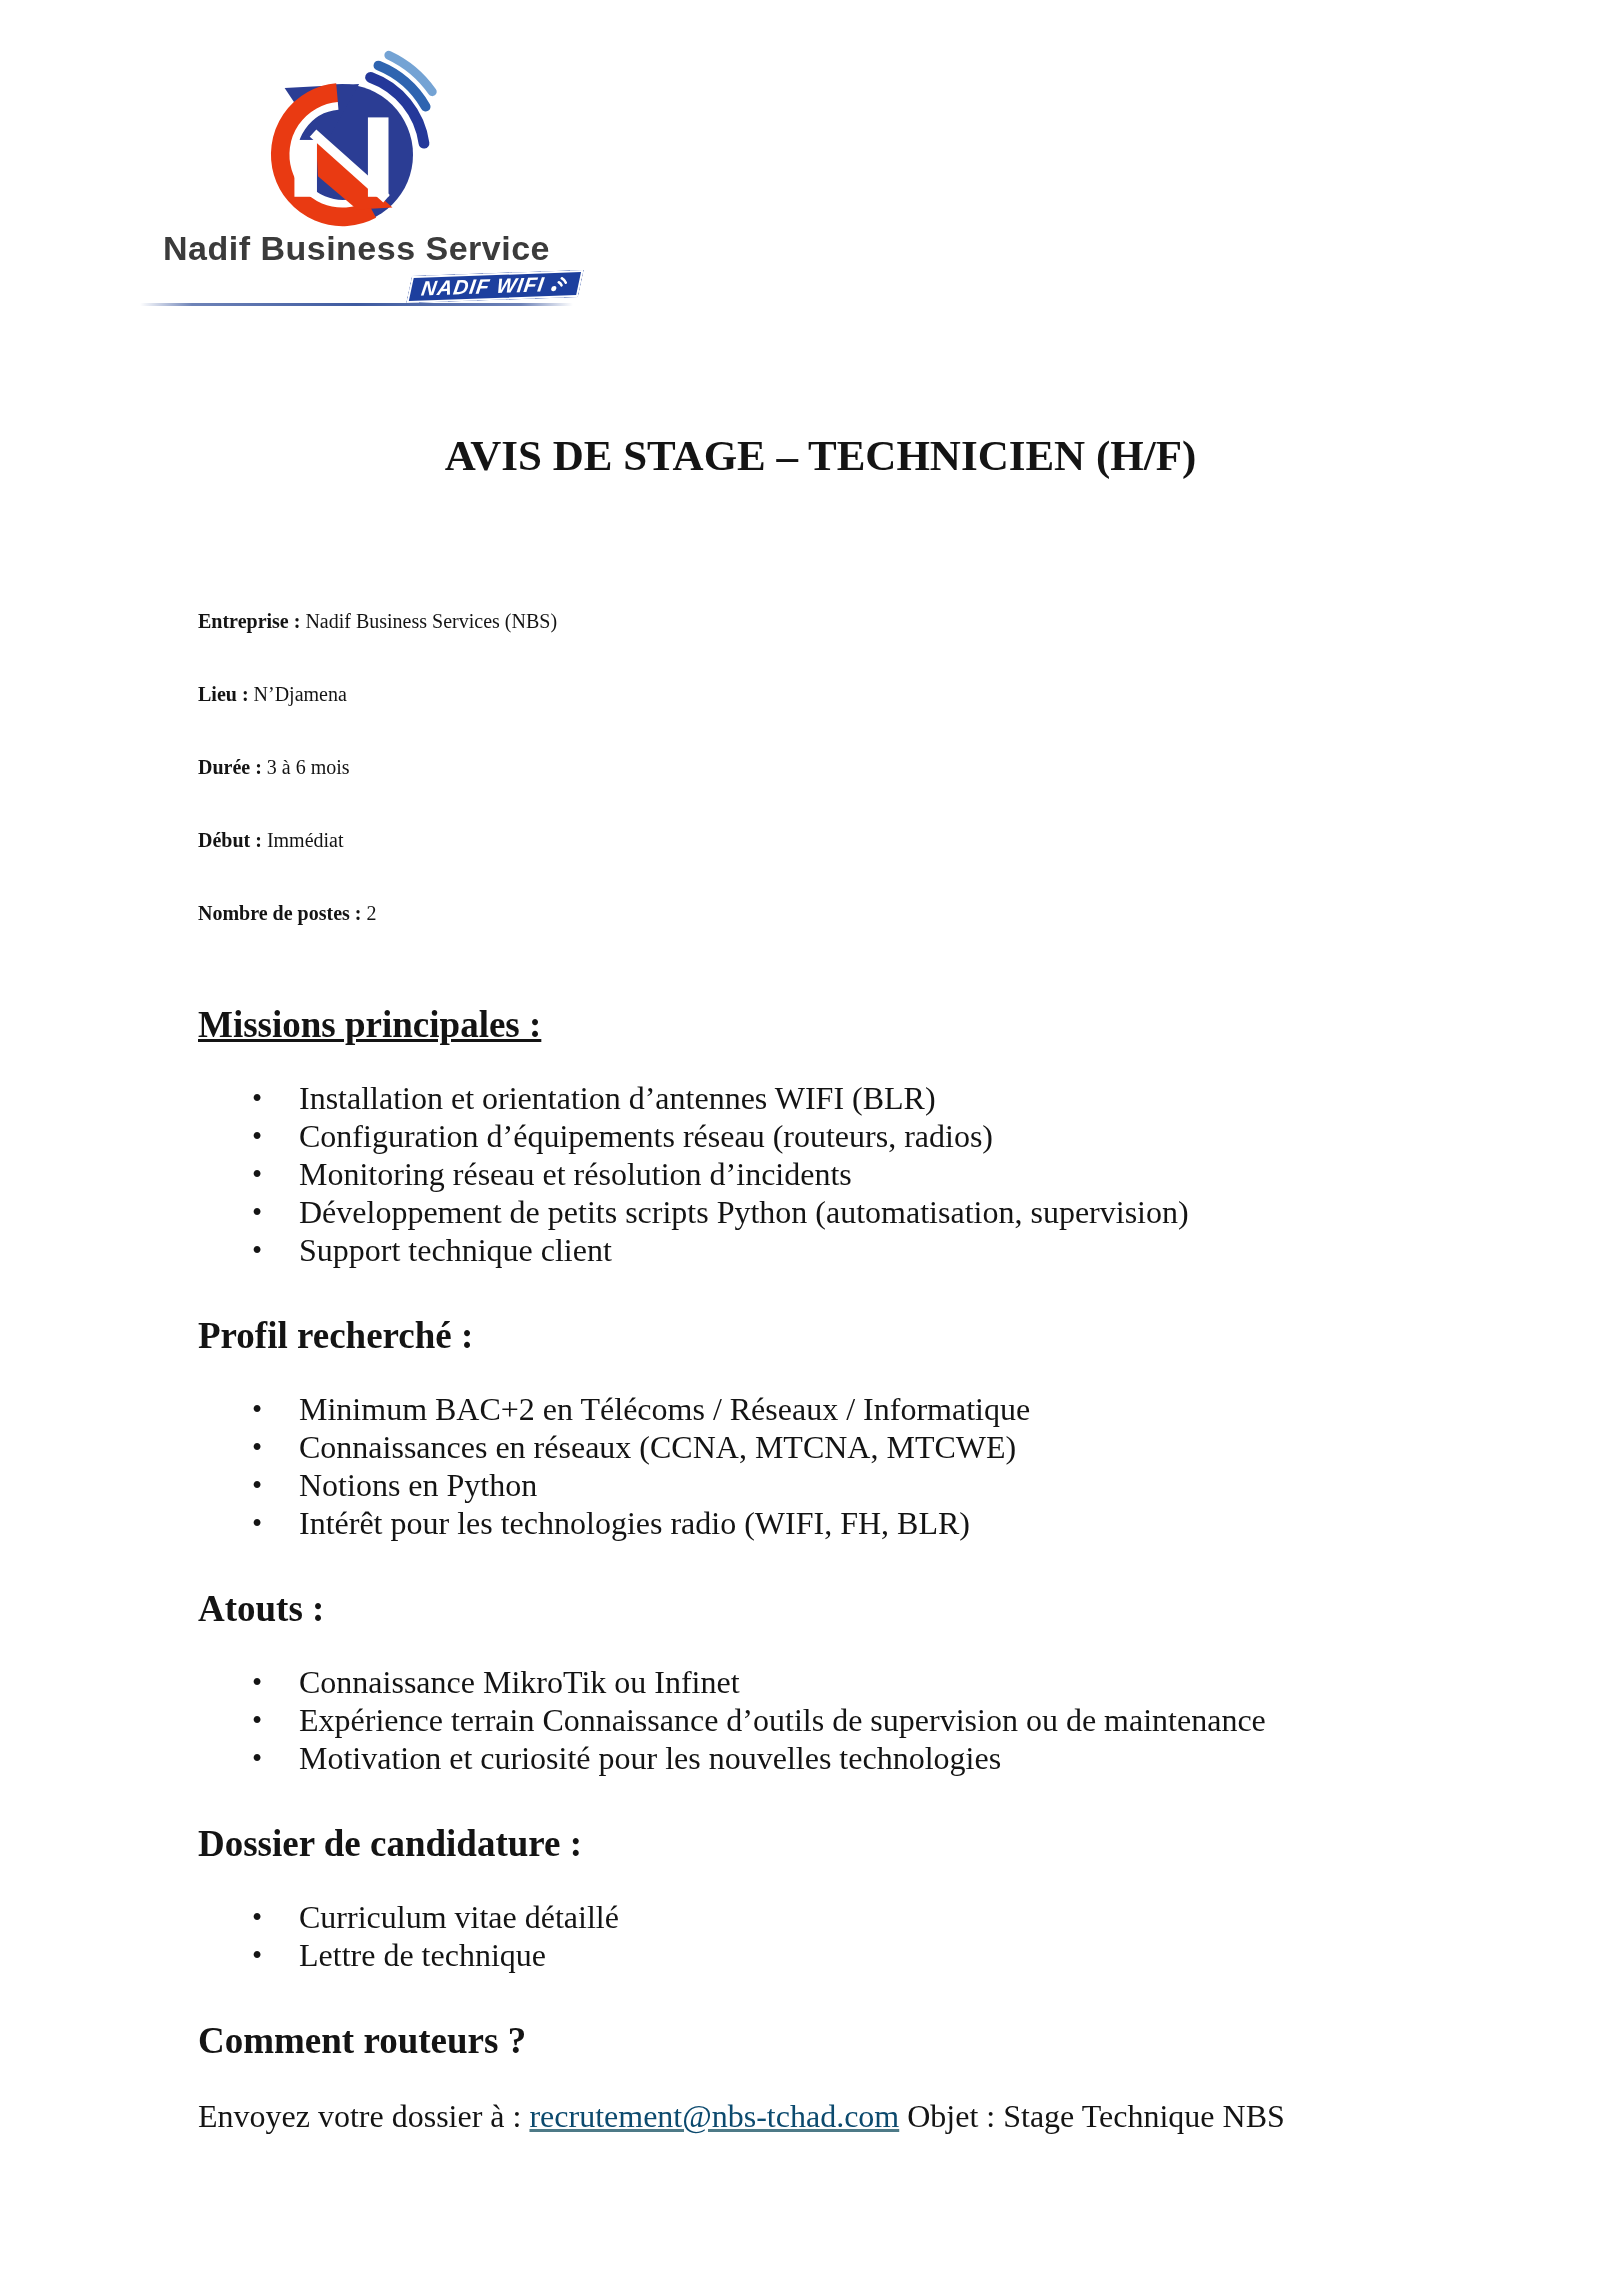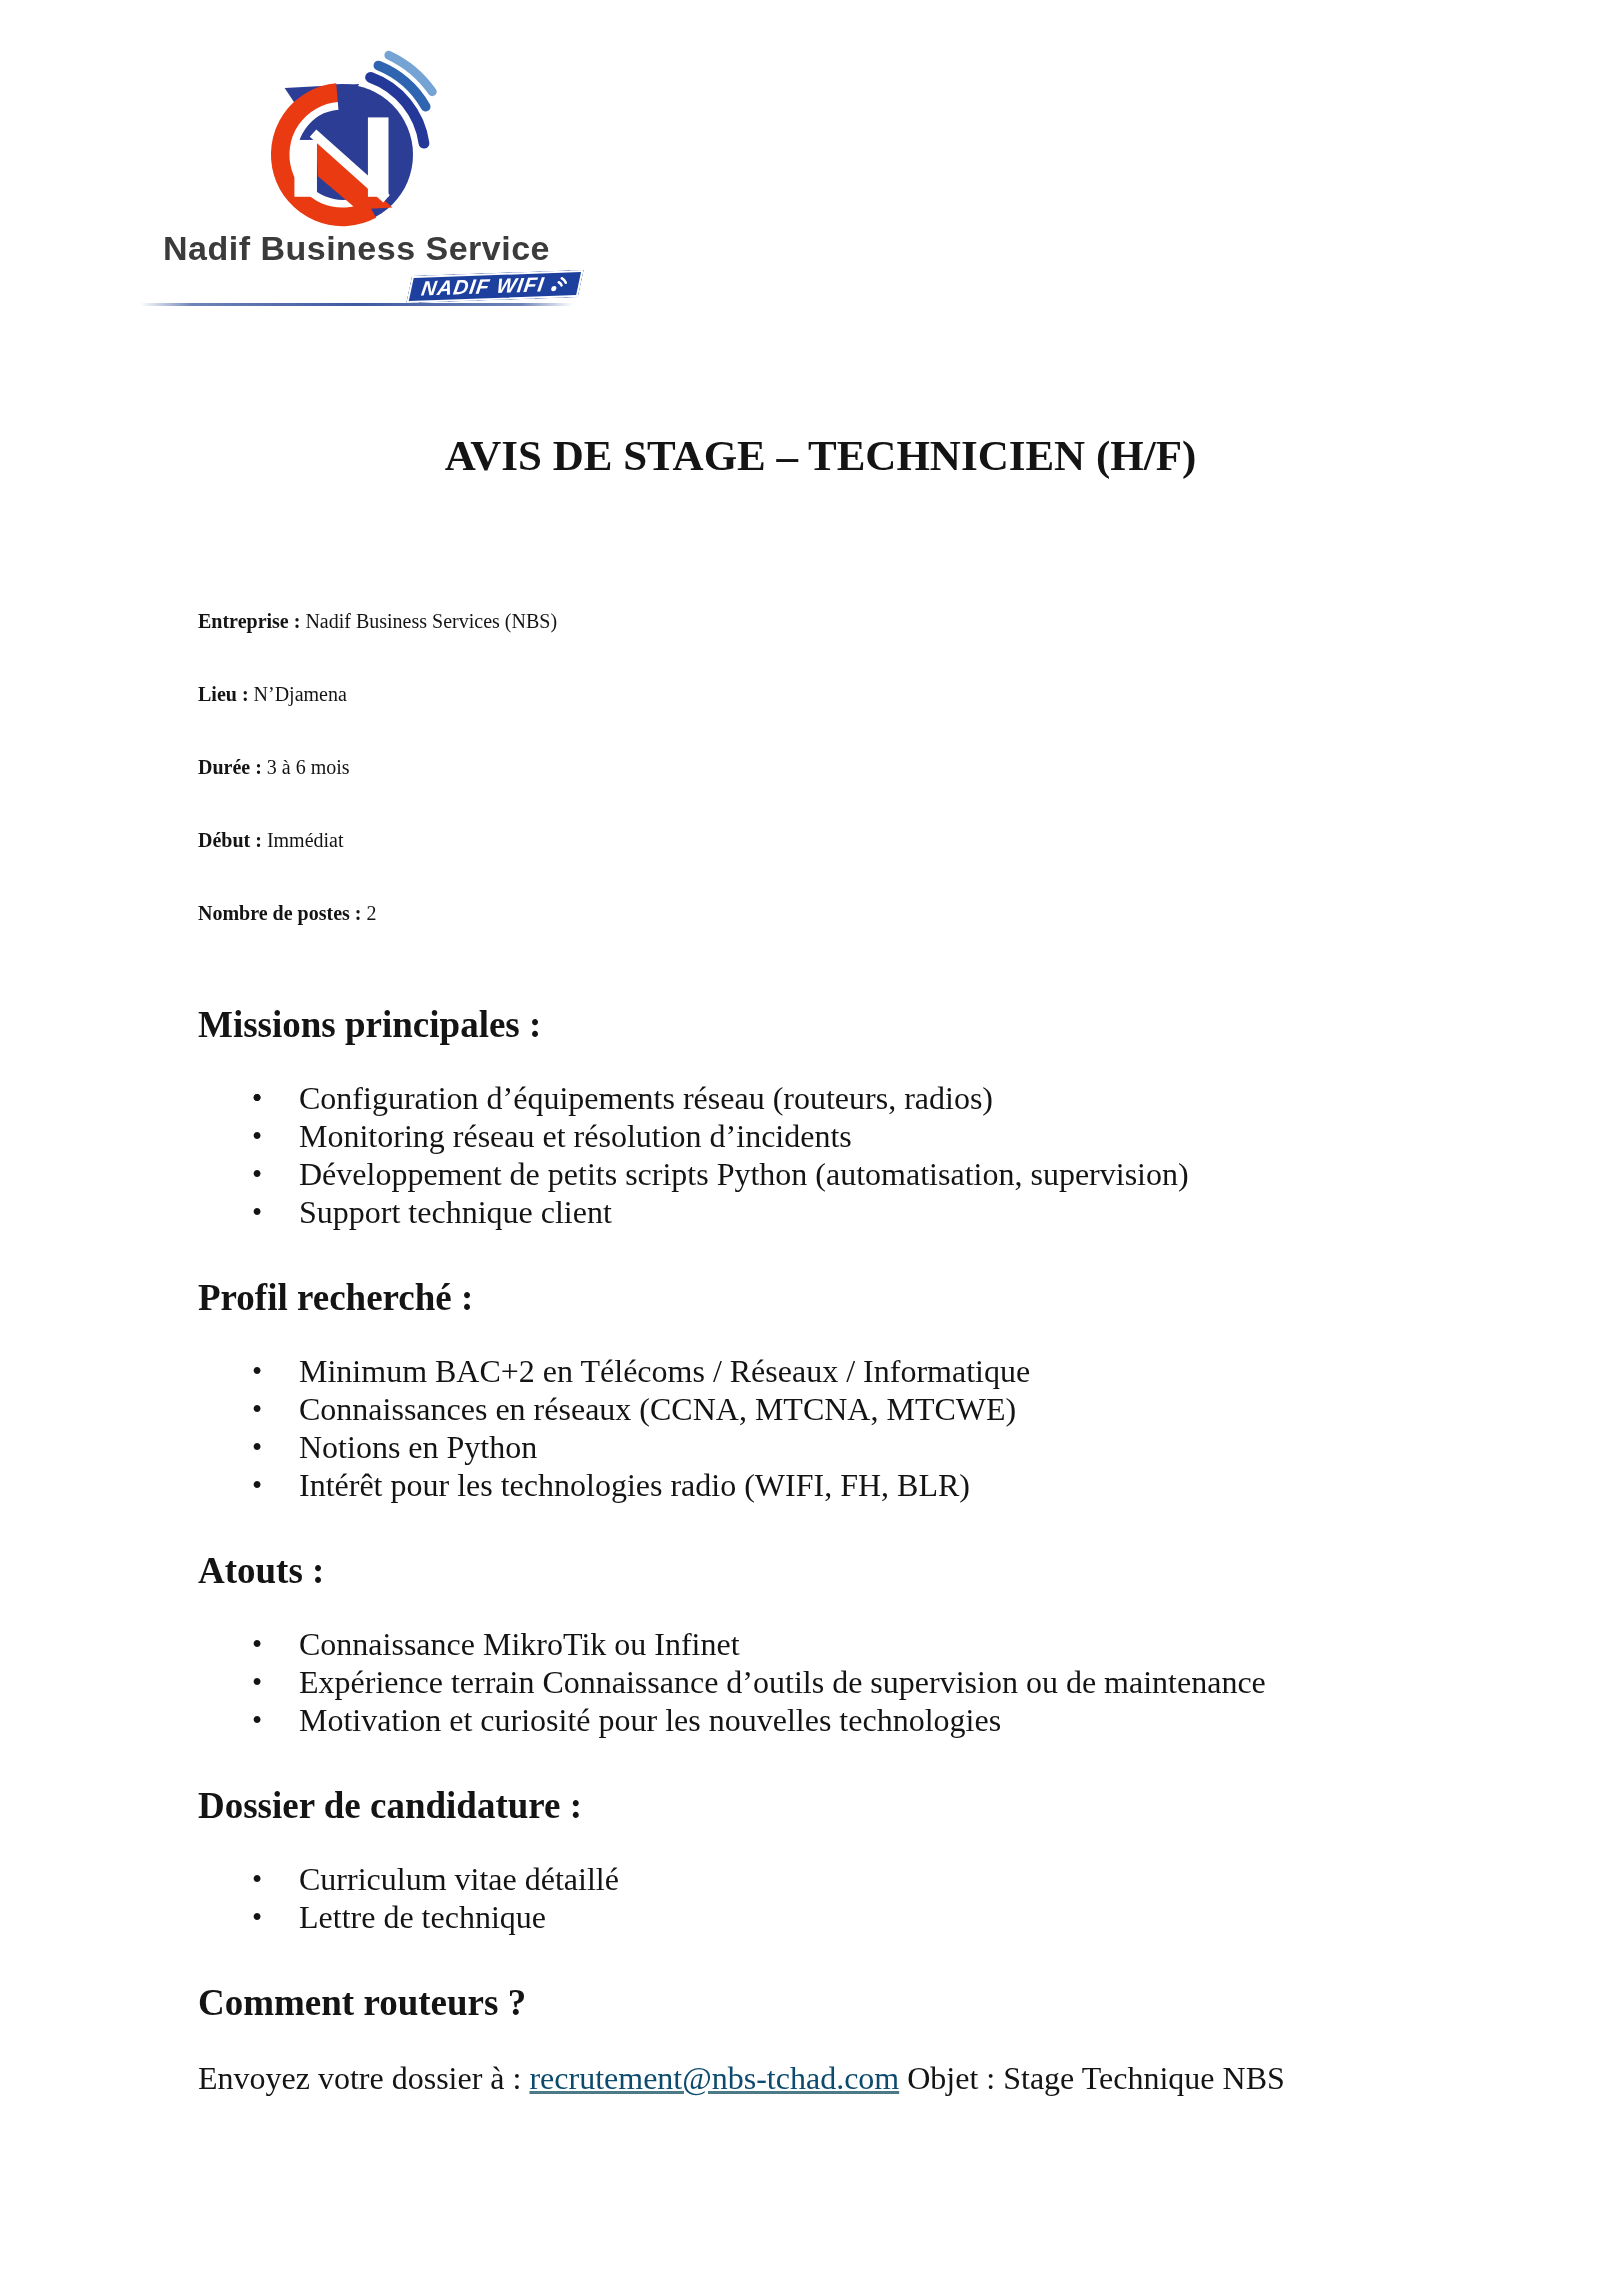--- a/index.html
+++ b/index.html
@@ -51,21 +51,21 @@
     font-size:43px; line-height:49px; font-weight:bold;
     white-space:nowrap;
   }
   p.info { margin:0 0 41px 0; font-size:20px; line-height:32px; }
   p.info:first-of-type { margin-top:125px; }
   p.info .lbl { font-weight:bold; }
   h2.sec {
     margin:45px 0 0 0;
     font-size:37px; line-height:43px; font-weight:bold;
   }
-  h2.sec.first { margin-top:74px; }
+  h2.sec.first { margin-top:74px;text-decoration:underline; }
   ul.blist { list-style:none; margin:33px 0 0 0; padding:0; }
   ul.blist li {
     position:relative; padding-left:101px;
     font-size:32px; line-height:38px;
   }
   ul.blist li .dot {
     position:absolute; left:54px; top:0;
     font-size:29px; line-height:38px;
   }
   p.apply-line { margin:35px 0 0 0; font-size:32px; line-height:39px; }
@@ -132,21 +132,21 @@
       <span class="lbl">Début :</span>
       <span>Immédiat</span>
     </p>
     <p class="info">
       <span class="lbl">Nombre de postes :</span>
       <span>2</span>
     </p>
 
     <h2 class="sec first">Missions principales :</h2>
     <ul class="blist">
-      <li><span class="dot">•</span></li>
+      <li><span class="dot">•</span><span>Installation et orientation d’antennes WIFI (BLR)</span></li>
       <li><span class="dot">•</span><span>Configuration d’équipements réseau (routeurs, radios)</span></li>
       <li><span class="dot">•</span><span>Monitoring réseau et résolution d’incidents</span></li>
       <li><span class="dot">•</span><span>Développement de petits scripts Python (automatisation, supervision)</span></li>
       <li><span class="dot">•</span><span>Support technique client</span></li>
     </ul>
 
     <h2 class="sec">Profil recherché :</h2>
     <ul class="blist">
       <li><span class="dot">•</span><span>Minimum BAC+2 en Télécoms / Réseaux / Informatique</span></li>
       <li><span class="dot">•</span><span>Connaissances en réseaux (CCNA, MTCNA, MTCWE)</span></li>

